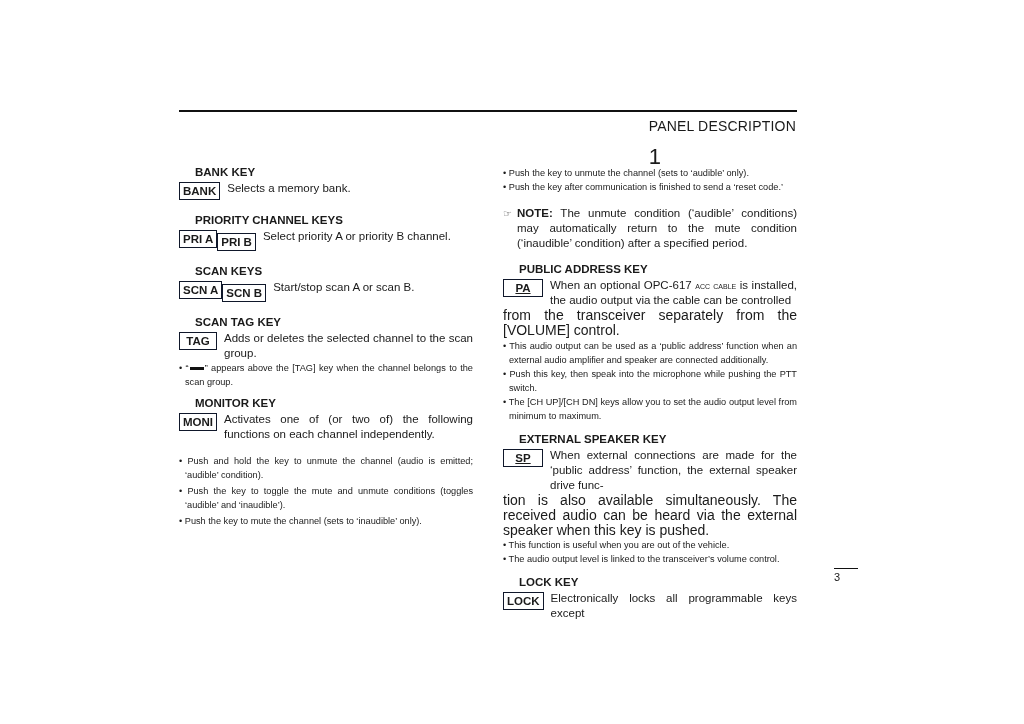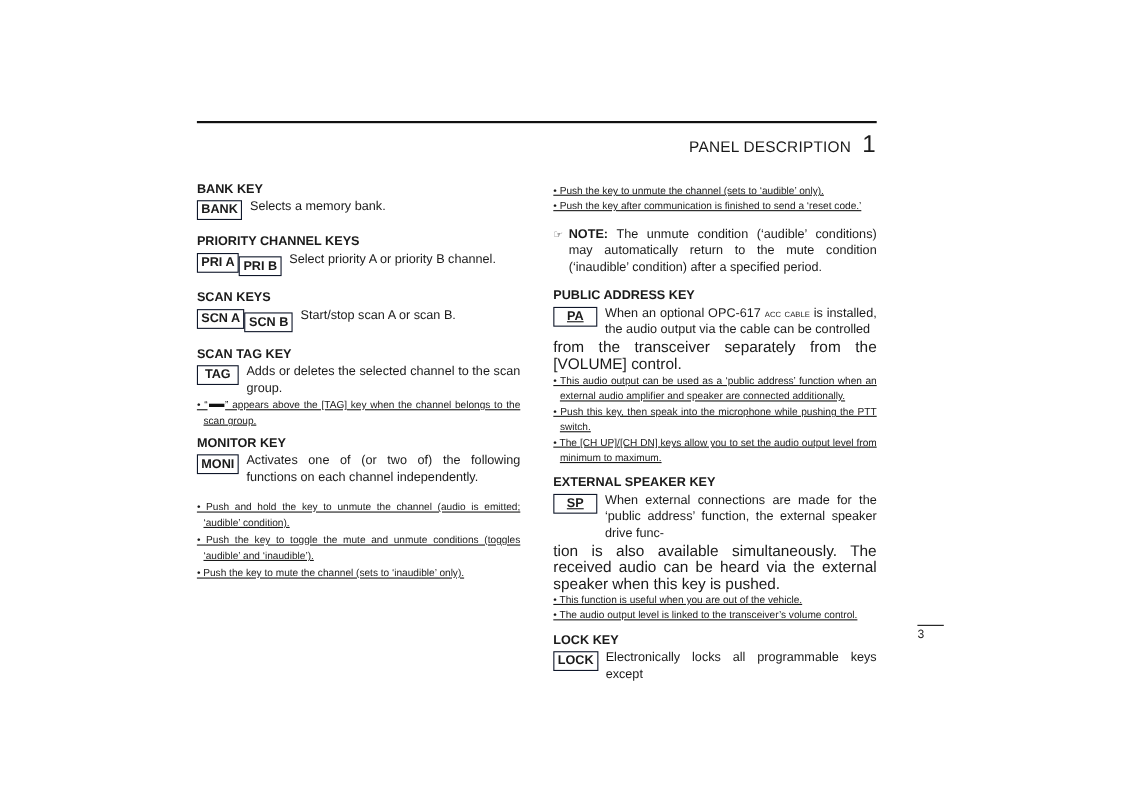--- a/index.html
+++ b/index.html
@@ -1,37 +1,37 @@
 <!DOCTYPE html>
 <html><head>
 <meta charset="utf-8">
 <style>
   html, body { margin: 0; padding: 0; }
   body {
     width: 1024px; height: 724px; background: #ffffff; position: relative; overflow: hidden;
     font-family: "Liberation Sans", sans-serif; color: #1a1a1a;
   }
   .top-rule { position: absolute; left: 179px; top: 110px; width: 618px; height: 2px; background: #111; }
-  .header { position: absolute; right: 228px; top: 118px; display: flex; align-items: baseline; gap: 10px; }
+  .header { position: absolute; right: 228px; top: 118px; display: flex; align-items: baseline; gap: 10px; flex-direction: column; }
   .header .title { font-size: 14px; letter-spacing: 0.2px; }
   .header .chap { font-size: 22px; }
   .col { position: absolute; top: 166px; width: 294px; }
   .col.left { left: 179px; }
   .col.right { left: 503px; }
-  .h { font-weight: bold; font-size: 11.5px; margin: 0 0 3px 0; }
+  .h { font-weight: bold; font-size: 11.5px; margin: 0 0 3px 16px; }
   .keyrow { display: flex; align-items: flex-start; }
   .key {
     border: 1px solid #0f172a; font-weight: bold; font-size: 11.5px; height: 16px; line-height: 16px;
     padding: 0 3px; box-sizing: content-box; flex: none; text-align: center; margin-top: 1px;
   }
   .key.big { width: 30px; }
   .key.xbig { width: 32px; text-decoration: underline; }
   .desc { font-size: 11.5px; line-height: 15px; margin-left: 7px; text-align: justify; }
   .stack .key { margin-top: 4px; }
-  .bullet { font-size: 9.2px; line-height: 14px; padding-left: 6px; text-indent: -6px; text-align: justify; text-decoration: underline; }
+  .bullet { font-size: 9.2px; line-height: 14px; padding-left: 6px; text-indent: -6px; text-align: justify; }
   .para { font-size: 14px; line-height: 15px; text-align: justify; }
   .sec { margin-bottom: 14px; }
   .note { display: flex; font-size: 11.5px; line-height: 15px; margin-top: 12px; }
   .note .ic { width: 14px; flex: none; font-size: 10px; color: #555; }
   .note .txt { text-align: justify; }
   .sc { font-variant: small-caps; font-size: 10.5px; }
   .page-rule { position: absolute; left: 834px; top: 568px; width: 24px; height: 1px; background: #111; }
   .page-num { position: absolute; left: 834px; top: 571px; font-size: 11px; }
   .tagbar { display: inline-block; width: 14px; height: 3px; background: #111; vertical-align: middle; margin: 0 1px; }
 </style>

